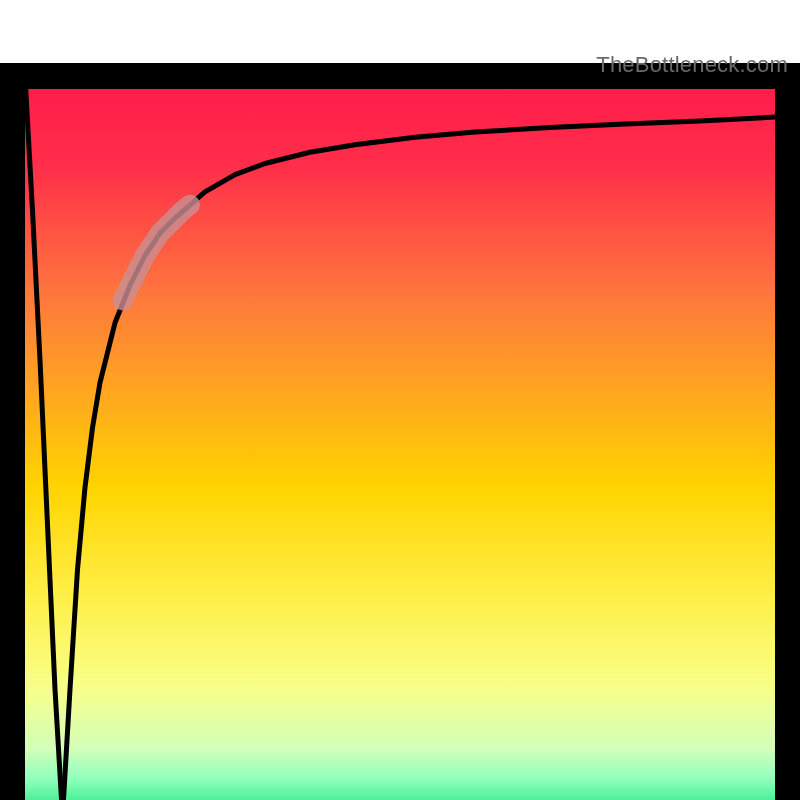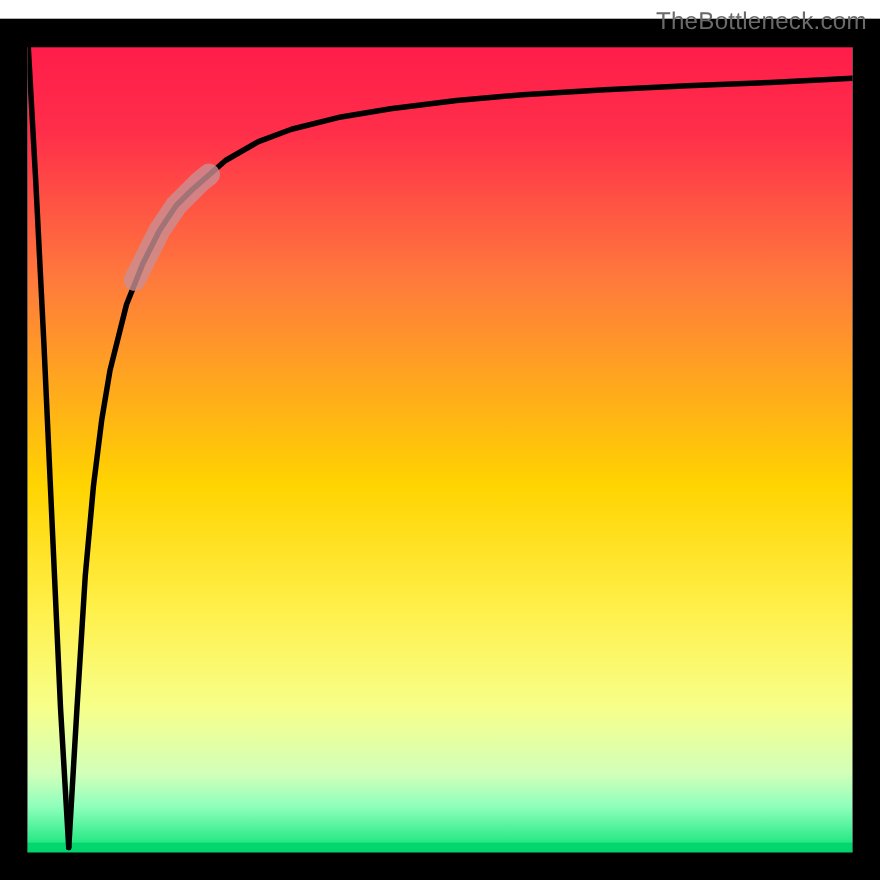--- a/index.html
+++ b/index.html
@@ -8,20 +8,21 @@
     width: 800px;
     height: 800px;
     overflow: hidden;
     background: #fff;
     font-family: Arial, Helvetica, sans-serif;
   }
   .chart-wrap {
     position: relative;
     width: 800px;
     height: 656px;
+    margin-top: 46px;
   }
   svg {
     display: block;
   }
   .attribution {
     position: absolute;
     top: 6px;
     right: 12px;
     font-size: 22px;
     font-weight: 400;

